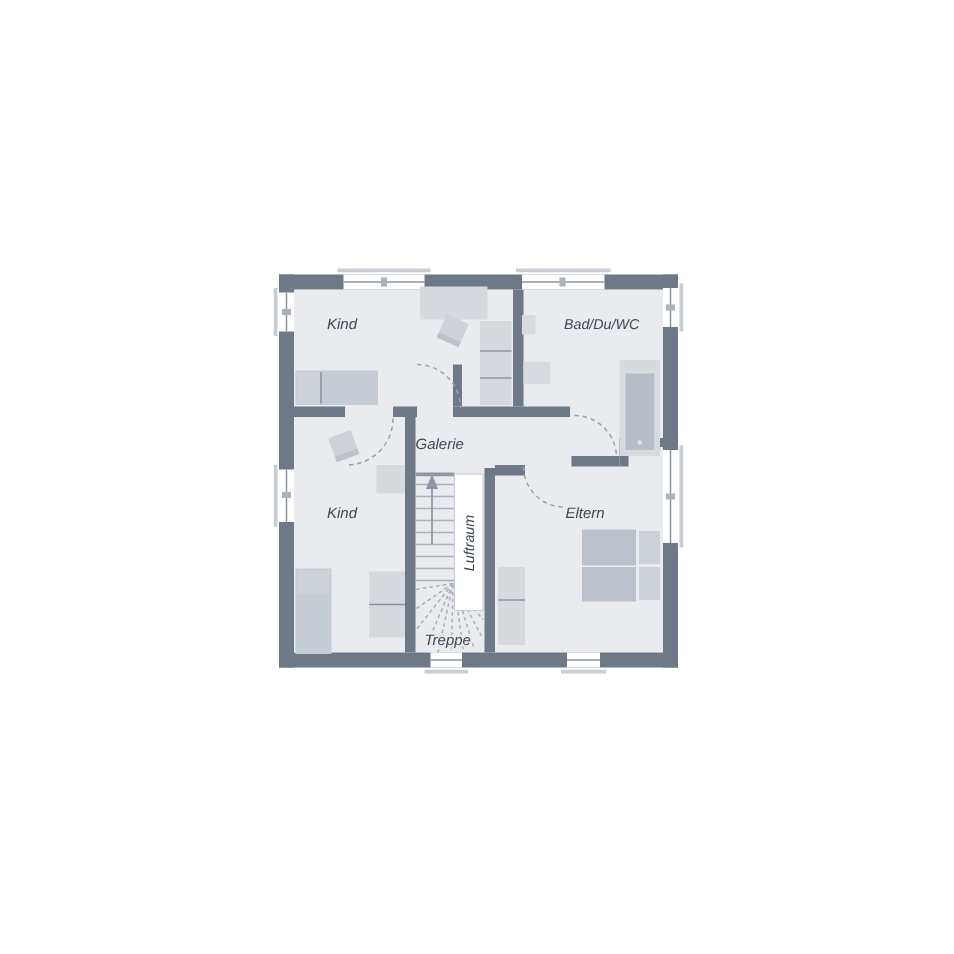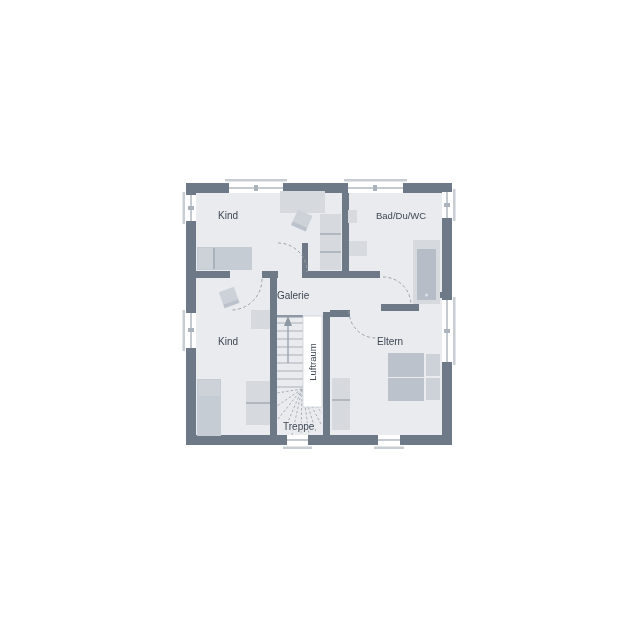--- a/index.html
+++ b/index.html
@@ -3,21 +3,21 @@
 <meta charset="utf-8">
 <style>
   :root{
     --background:#ffffff; --wall:#6e7987; --floor:#e9ebee;
     --furniture_light:#d6dade; --furniture_mid:#c6ccd3; --furniture_dark:#bbc2cb;
     --pillow:#cdd2d9; --fixture:#d7dbe0; --tub_inner:#b7bdc7;
     --tread_line:#a9b0ba; --dash_line:#9aa3ae; --sill:#c8cdd4;
     --label_text:#3e4754; --void_white:#ffffff; --edge_line:#8e98a4;
   }
   html,body{margin:0;padding:0;background:var(--background);}
-  .stage{width:636px;height:604px;position:relative;background:var(--background);}
+  .stage{width:636px;height:604px;position:relative;background:var(--background);font-style:italic;}
   svg{display:block;}
   .floor{fill:var(--floor);}
   .wall{fill:var(--wall);}
   .win{fill:#ffffff;}
   .glass{stroke:#8b95a1;stroke-width:1;fill:none;}
   .mull{fill:#aab2bc;}
   .sill{fill:var(--sill);}
   .door{stroke:var(--dash_line);stroke-width:1;fill:none;stroke-dasharray:3 2.5;}
   .tread{stroke:var(--tread_line);stroke-width:1;}
   .winder{stroke:var(--tread_line);stroke-width:1;stroke-dasharray:2.5 2;}

